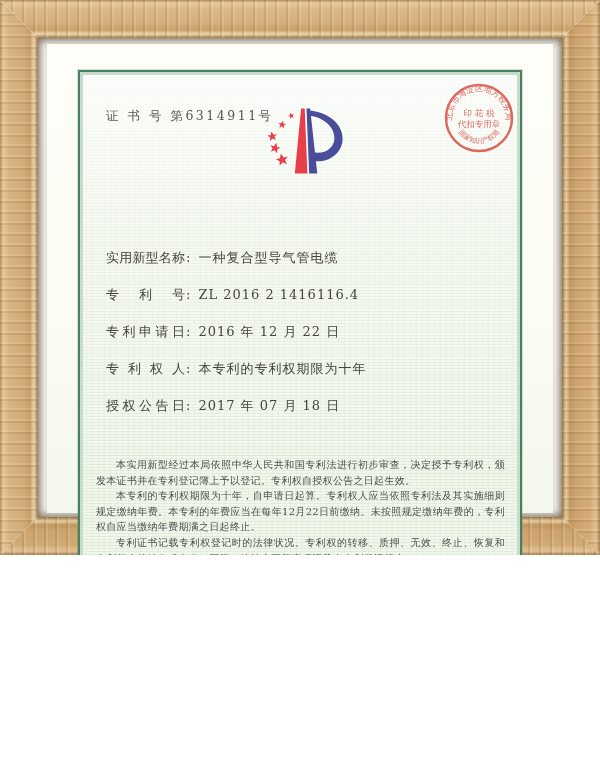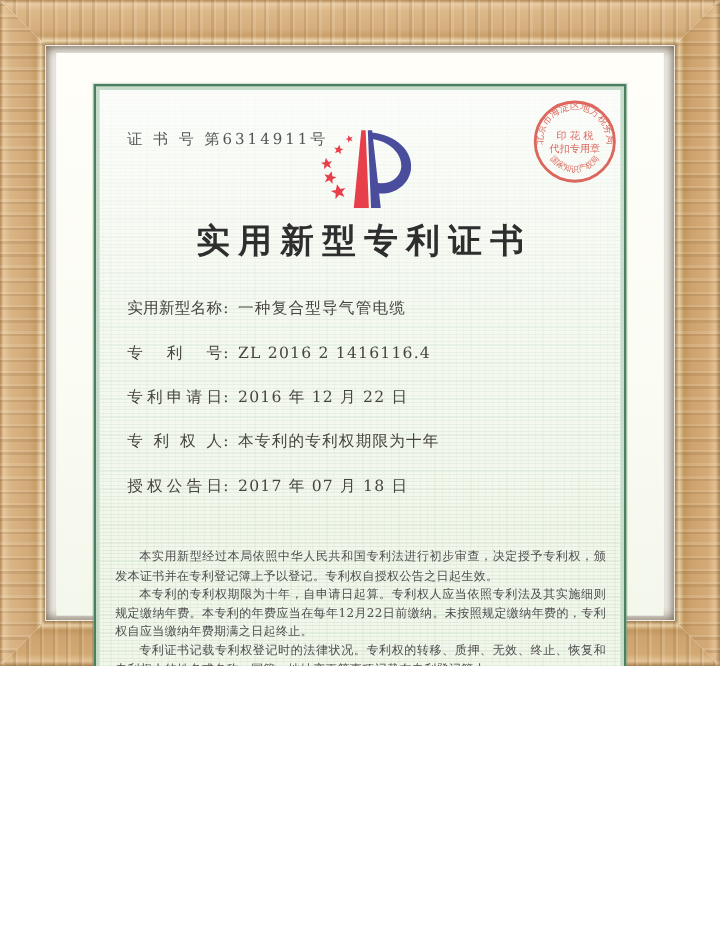--- a/index.html
+++ b/index.html
@@ -47,21 +47,21 @@
       repeating-linear-gradient(0deg, rgba(124,170,134,.13) 0 1px, transparent 1px 3px),
       repeating-linear-gradient(90deg, rgba(124,170,134,.07) 0 1px, transparent 1px 6px);}
 
   .cert-no{position:absolute;left:26px;top:36px;font-size:12.5px;color:#555;letter-spacing:2.5px;}
   .logo{position:absolute;left:177px;top:32px;width:90px;height:74px;}
   .title{position:absolute;left:0;right:0;top:110px;text-align:center;
     font-size:28px;font-weight:600;color:#2e2e2e;letter-spacing:7px;text-indent:7px;}
 
   .fields{position:absolute;left:26px;right:14px;top:178px;}
   .frow{height:37px;font-size:13px;color:#46443f;line-height:15px;white-space:nowrap;}
-  .flabel{display:inline-block;width:79px;text-align:justify;text-align-last:justify;vertical-align:top;}
+  .flabel{display:inline-block;width:79px;text-align:justify;text-align-last:justify;vertical-align:top;font-family:Liberation Serif, serif;}
   .fcolon{display:inline-block;margin:0 8px 0 1px;}
   .fvalue{letter-spacing:1px;}
 
   .paras{position:absolute;left:16px;right:15px;top:385px;}
   .paras p{margin:0;font-size:10px;line-height:15.6px;color:#4e4e4e;
     text-indent:2em;text-align:justify;letter-spacing:.3px;}
 
   .barcode{position:absolute;left:17px;top:512px;width:141px;height:13px;
     background:
       repeating-linear-gradient(90deg,#1d1d1d 0 2px,transparent 2px 6px),
@@ -129,21 +129,20 @@
         <path id="dArcT" d="M9.4,40.7 A27,27 0 1 1 62.6,40.7"></path>
         <path id="dArcB" d="M15.5,50.3 A25,25 0 0 0 56.5,50.3"></path>
       </defs>
       <circle cx="36" cy="36" r="33" fill="none" stroke="#dd4f46" stroke-width="2.4"></circle>
       <text class="duty-ring-top"><textPath href="#dArcT" startOffset="50%" text-anchor="middle">北京市海淀区地方税务局</textPath></text>
       <text class="duty-ring-bottom"><textPath href="#dArcB" startOffset="50%" text-anchor="middle">国家知识产权局</textPath></text>
       <text class="duty-center" x="36" y="34">印 花 税</text>
       <text class="duty-center" x="36" y="45">代扣专用章</text>
     </svg>
 
-    <div class="title">实用新型专利证书</div>
 
     <div class="fields">
       <div class="frow">
         <span class="flabel">实用新型名称</span><span class="fcolon">:</span><span class="fvalue">一种复合型导气管电缆</span>
       </div>
       <div class="frow">
         <span class="flabel">专利号</span><span class="fcolon">:</span><span class="fvalue">ZL 2016 2 1416116.4</span>
       </div>
       <div class="frow">
         <span class="flabel">专利申请日</span><span class="fcolon">:</span><span class="fvalue">2016 年 12 月 22 日</span>

